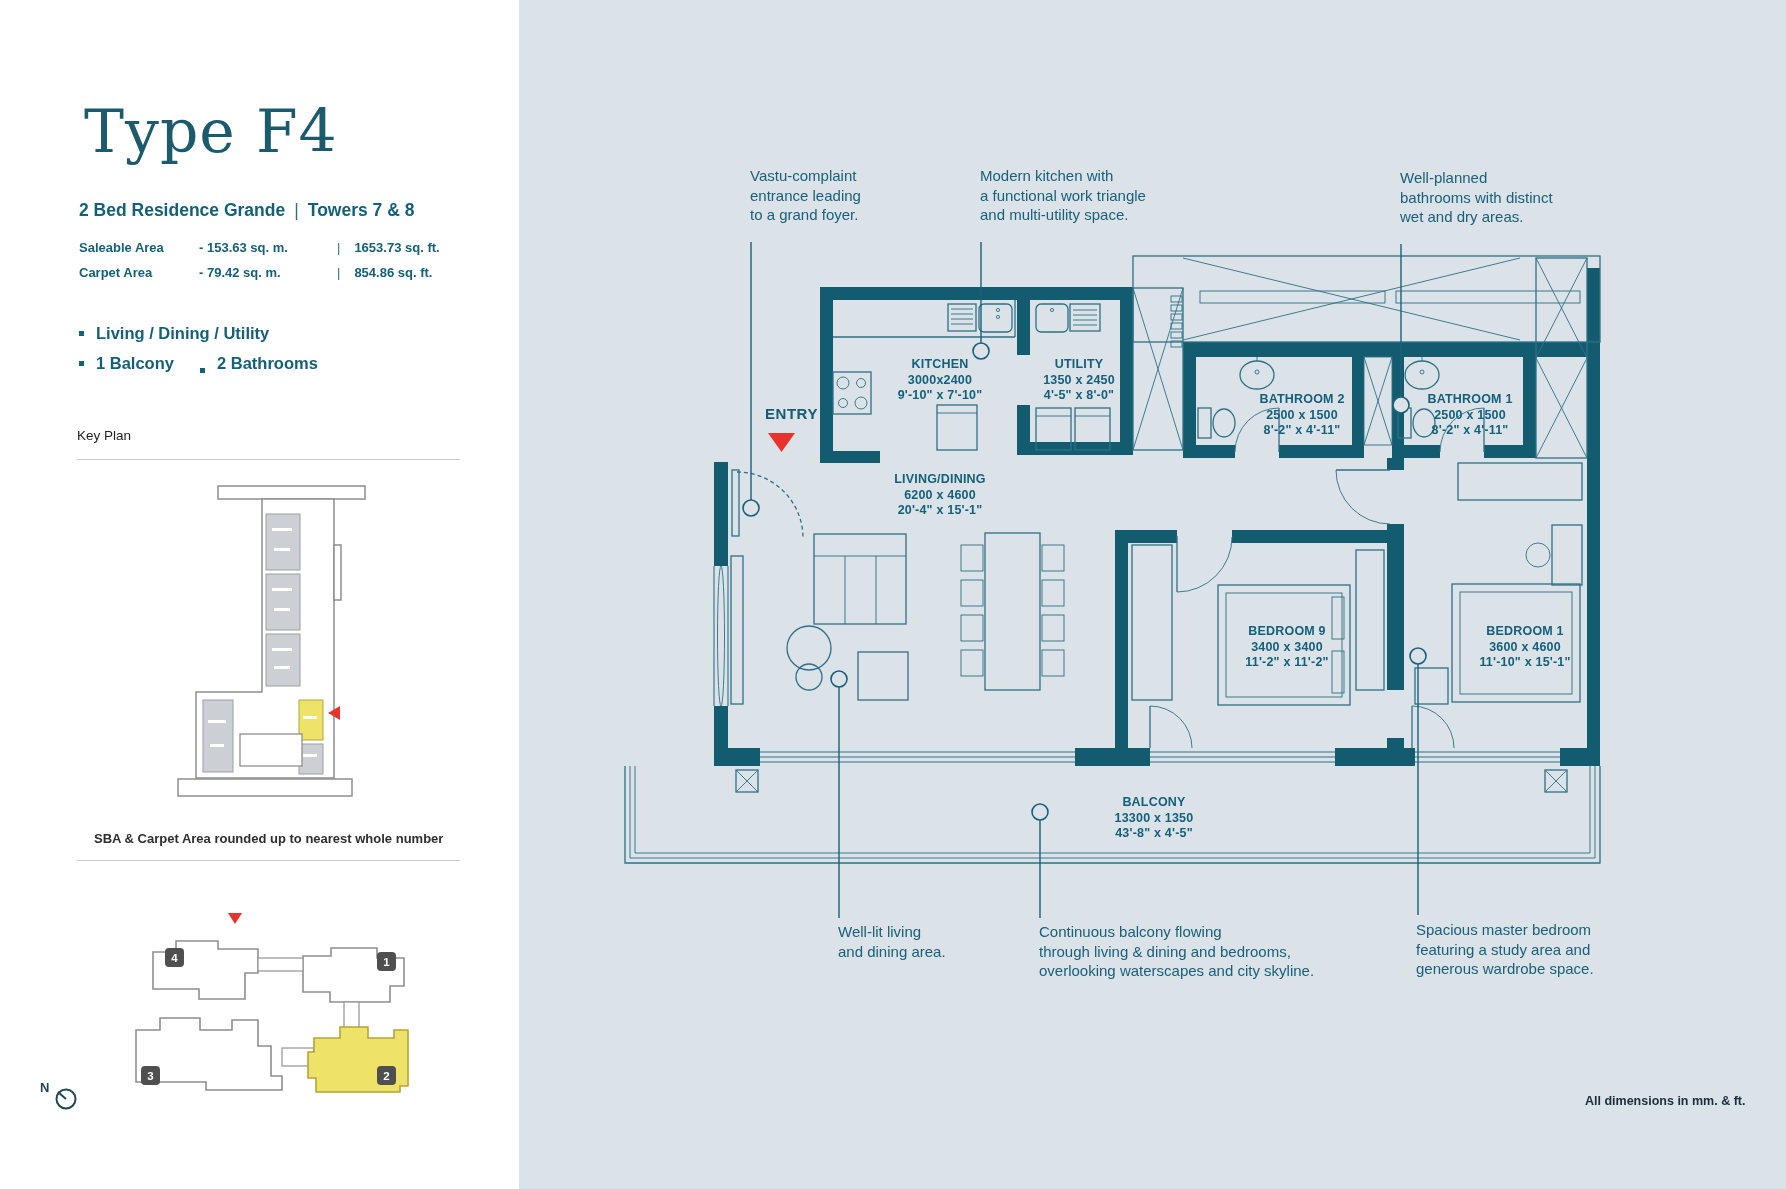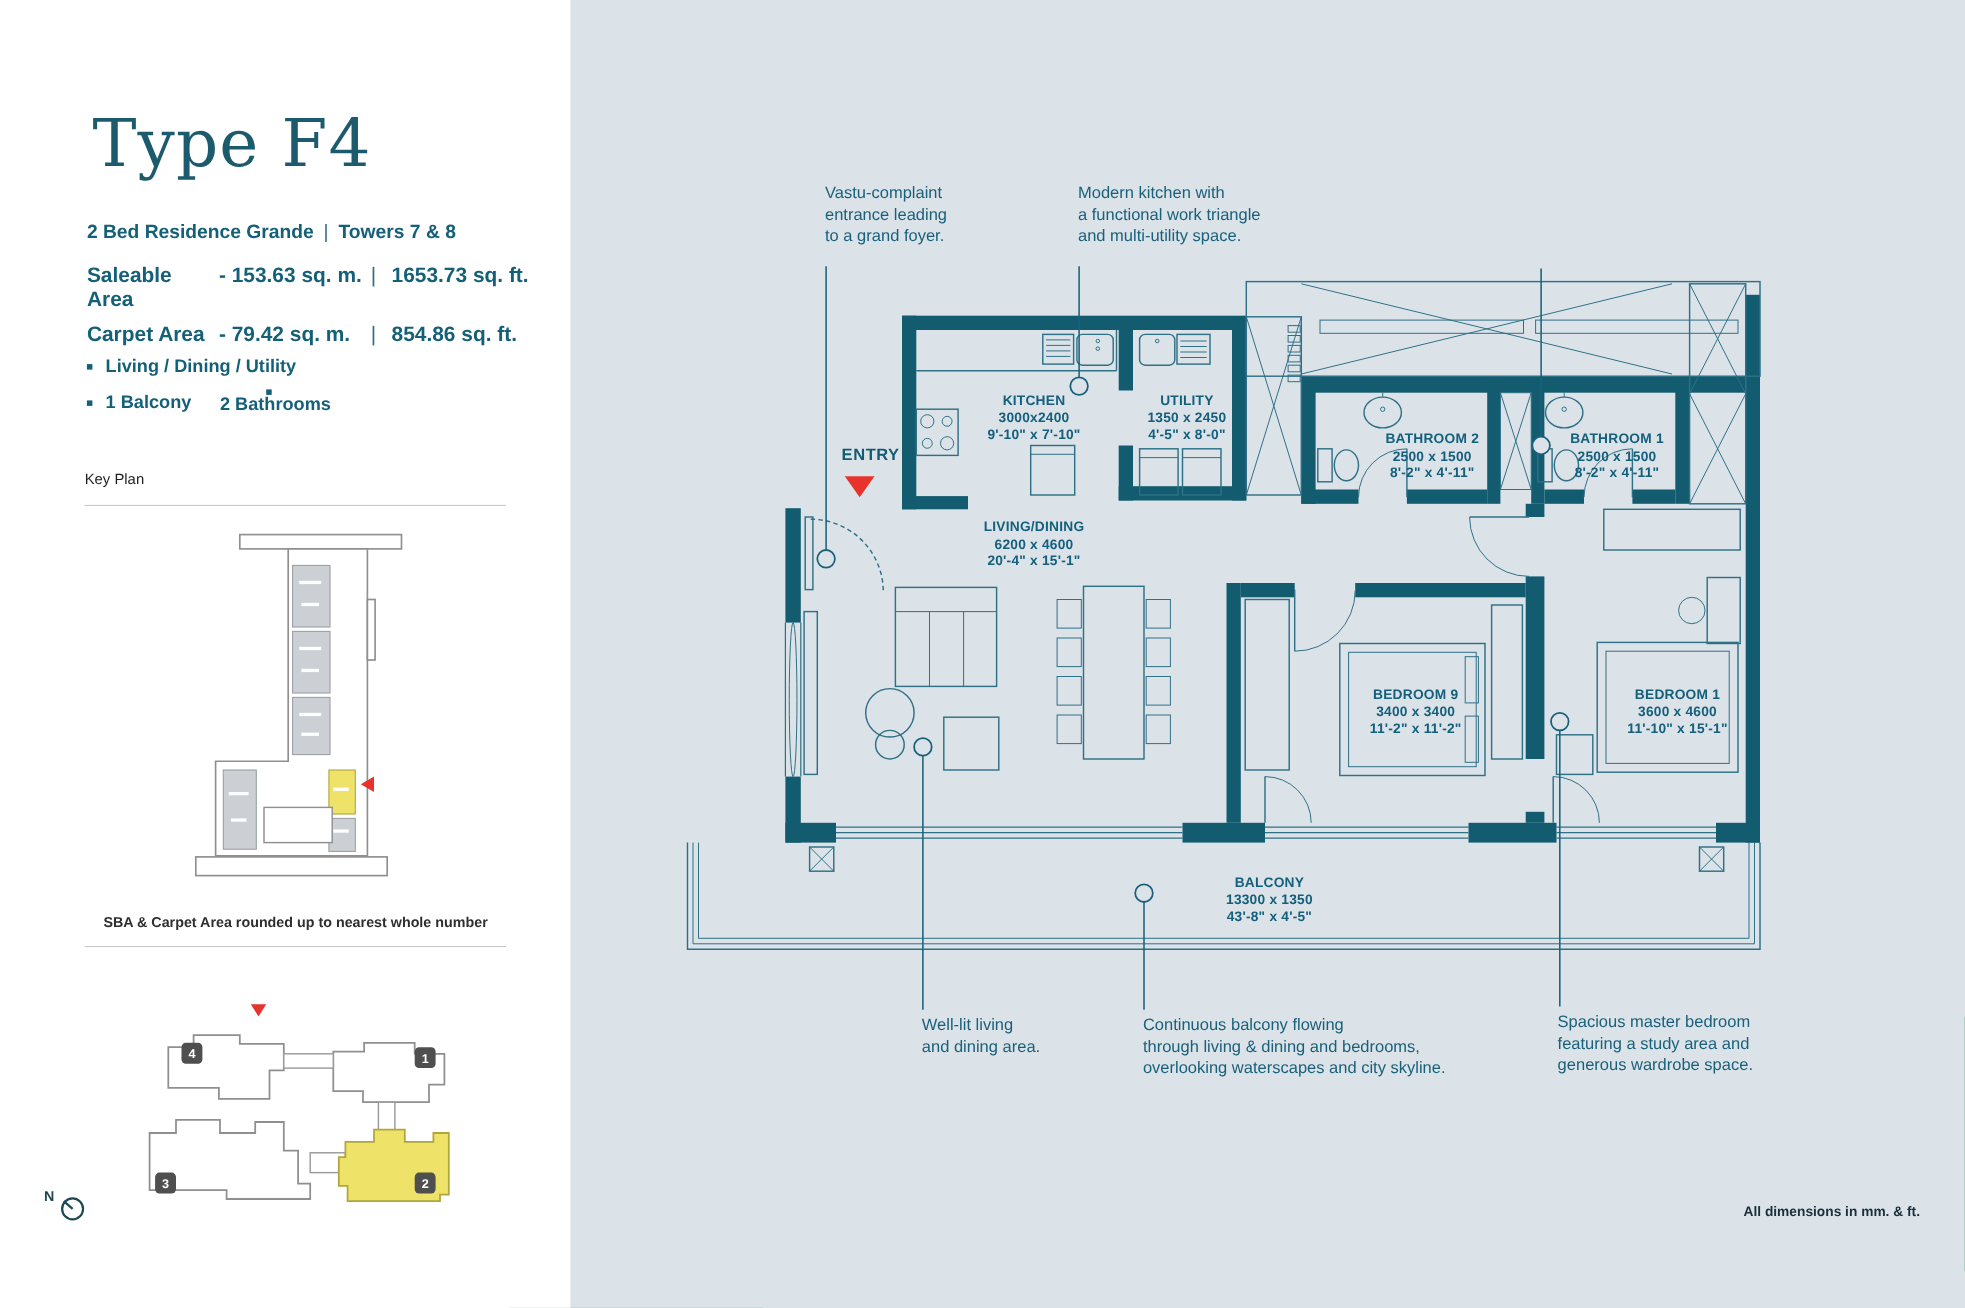--- a/index.html
+++ b/index.html
@@ -4,29 +4,29 @@
 <style>
   html,body{margin:0;padding:0;background:#fff;}
   .page{position:relative;width:1786px;height:1189px;overflow:hidden;
         font-family:"Liberation Sans",sans-serif;background:#15803d;text-decoration:underline;}
   
   .sidebar{position:absolute;left:0;top:0;width:519px;height:1189px;background:#ffffff;}
   .s-title{position:absolute;left:84px;top:56px;font-family:"DejaVu Serif",serif;
            font-weight:400;font-size:60px;letter-spacing:1px;color:#1c5a6e;}
   .s-sub{position:absolute;left:79px;top:200px;font-size:17.5px;font-weight:700;color:#156079;}
   .s-sub .divider{margin:0 9px;font-weight:400;color:#2e7086;}
-  .s-areas{position:absolute;left:79px;top:240px;font-size:19px;font-weight:600;color:#156079;}
+  .s-areas{position:absolute;left:79px;top:240px;font-size:13px;font-weight:600;color:#156079;}
   .area-row{display:flex;margin-bottom:10px;align-items:baseline;}
   .a-label{width:120px;}
   .a-metric{width:138px;}
   .a-div{margin-right:14px;font-weight:400;color:#2e7086;}
   .s-features{position:absolute;left:79px;top:324px;font-size:16.5px;font-weight:600;color:#156079;}
   .f-row{margin-bottom:11px;display:flex;align-items:center;}
   .bullet{display:inline-block;width:5px;height:5px;background:#156079;margin-right:12px;flex:0 0 auto;}
-  .f-item2{margin-left:26px;display:flex;align-items:center;flex-direction:column;}
+  .f-item2{margin-left:26px;display:flex;align-items:flex-end;}
   .s-keyplan-label{position:absolute;left:77px;top:428px;font-size:13.5px;color:#1f1f1f;}
   .hr{position:absolute;left:77px;width:383px;height:1px;background:#c8c8c8;}
   .hr1{top:459px;} .hr2{top:860px;}
   .s-note{position:absolute;left:77px;top:831px;font-size:13px;font-weight:700;color:#2e2e2e;margin-left:17px;}
   
   .plan-panel{position:absolute;left:519px;top:0;width:1267px;height:1189px;background:#dbe2e8;}
   .plan-svg{position:absolute;left:0;top:0;}
   .ann{position:absolute;font-size:15px;line-height:19.5px;font-weight:500;color:#19617a;white-space:pre-line;}
   .room-label{position:absolute;transform:translateX(-50%);text-align:center;color:#14607c;
               font-weight:700;font-size:12.5px;line-height:15.5px;letter-spacing:0.2px;white-space:nowrap;}
@@ -375,20 +375,23 @@
         <circle class="lc" cx="1418" cy="656" r="8"></circle>
       </g>
     </svg>
 
     <div class="ann" style="left:231px;top:166px;">Vastu-complaint
 entrance leading
 to a grand foyer.</div>
     <div class="ann" style="left:461px;top:166px;">Modern kitchen with
 a functional work triangle
 and multi-utility space.</div>
+    <div class="ann" style="left:881px;top:168px;">Well-planned
+bathrooms with distinct
+wet and dry areas.</div>
 
     <div class="ann" style="left:319px;top:922px;">Well-lit living
 and dining area.</div>
     <div class="ann" style="left:520px;top:922px;">Continuous balcony flowing
 through living &amp; dining and bedrooms,
 overlooking waterscapes and city skyline.</div>
     <div class="ann" style="left:897px;top:920px;">Spacious master bedroom
 featuring a study area and
 generous wardrobe space.</div>
 

